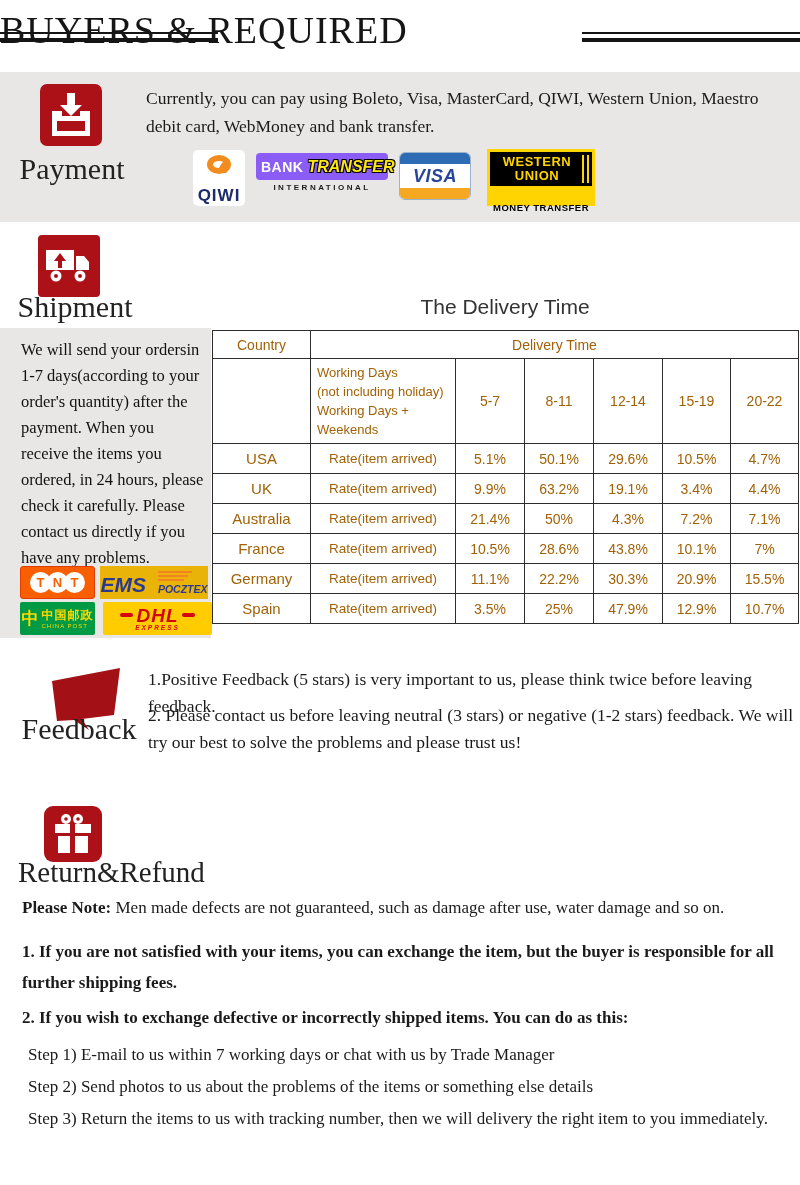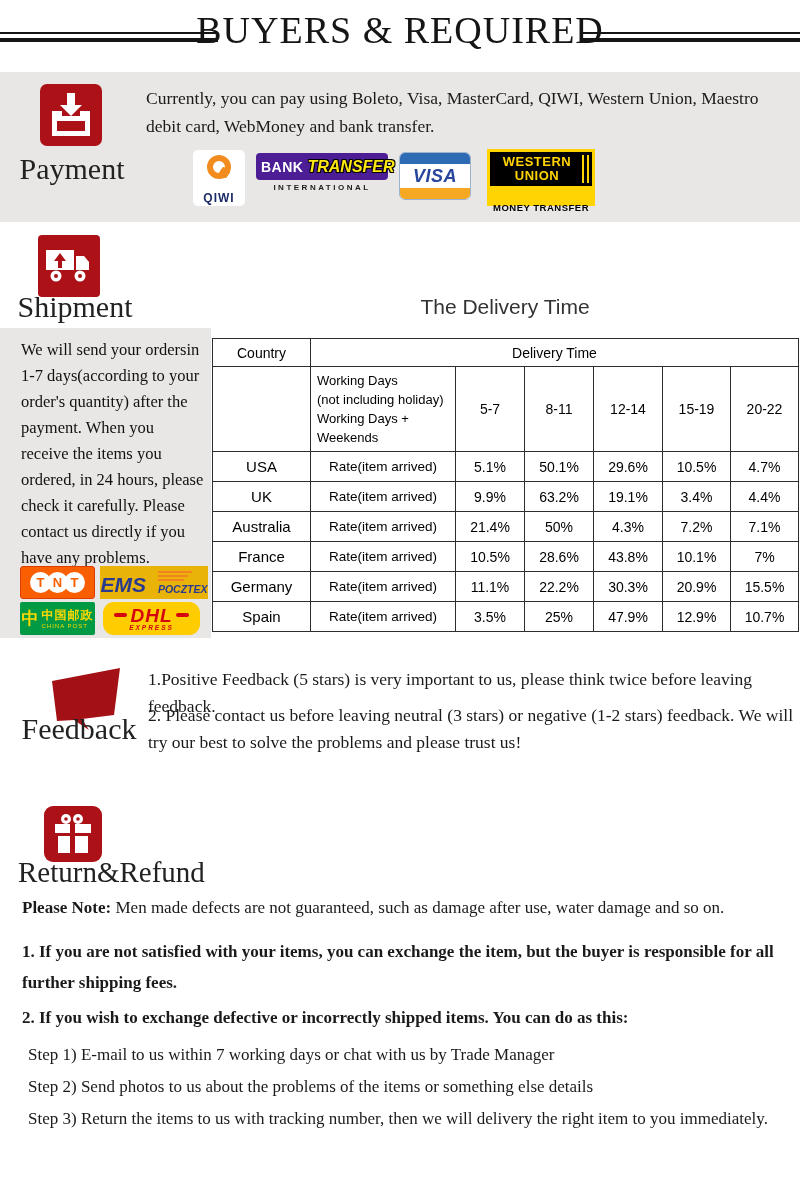--- a/index.html
+++ b/index.html
@@ -7,21 +7,21 @@
   #page {
     position: relative; width: 800px; height: 1185px; margin: 0 auto;
     background: #fff; overflow: hidden;
     font-family: "Liberation Serif", serif; color: #1a1a1a;
   }
   .abs { position: absolute; }
 
   
   .page-title {
     position: absolute; top: 8px; left: 0; width: 100%;
-    text-align: center; font-size: 38px; letter-spacing: 1px; color: #151515;
+    font-size: 38px; letter-spacing: 1px; color: #151515;
   }
   .rule { position: absolute; top: 32px; height: 10px;
     border-top: 2px solid #151515; border-bottom: 4px solid #151515; }
   .rule.left  { left: 0;  width: 218px; }
   .rule.right { right: 0; width: 218px; }
 
   
   .icon-red { display:block; }
   .section-label { font-size: 30px; color: #222; text-align: center; }
 
@@ -29,24 +29,24 @@
   .payment-band { position: absolute; top: 72px; left: 0; width: 800px; height: 150px; background: #e8e7e5; }
   .payment-desc { position: absolute; top: 84px; left: 146px; width: 648px;
     font-size: 17.5px; line-height: 28px; }
   .logo { position: absolute; font-family: "Liberation Sans", sans-serif; }
 
   .logo-qiwi { top: 150px; left: 193px; width: 52px; height: 56px; background: #fff;
     border-radius: 5px; display: flex; flex-direction: column; align-items: center; padding-top: 5px; }
   .qiwi-q { width: 24px; height: 24px; border: 6px solid #f28c1e; border-radius: 50%; position: relative; }
   .qiwi-q::after { content:""; position:absolute; right:-4px; bottom:-4px; width:9px; height:9px;
     background:#f28c1e; transform: rotate(35deg); border-radius: 2px; }
-  .qiwi-text { margin-top: 12px; font-size: 12px; font-weight: bold; color: #1c2b69; letter-spacing: 1px; }
+  .qiwi-text { margin-top: 12px; font-size: 17px; font-weight: bold; color: #1c2b69; letter-spacing: 1px; }
 
   .logo-bank { top: 153px; left: 256px; width: 132px; height: 48px; }
-  .bank-strip { background: #4c1d95; border-radius: 4px; height: 27px; display: flex;
+  .bank-strip { background: #8b5cf6; border-radius: 4px; height: 27px; display: flex;
     align-items: center; padding: 0 5px; white-space: nowrap; }
   .bank-word { color: #fff; font-weight: bold; font-size: 14px; letter-spacing: 0.5px; }
   .transfer-word { color: #ffe713; font-weight: bold; font-style: italic; font-size: 16px; margin-left: 4px;
     text-shadow: -1px -1px 0 #000, 1px -1px 0 #000, -1px 1px 0 #000, 1px 1px 0 #000; }
   .intl-word { color: #1c1c1c; font-size: 8px; font-weight: bold; letter-spacing: 2.5px; text-align: center; margin-top: 3px; }
 
   .logo-visa { top: 152px; left: 399px; width: 72px; height: 48px; border-radius: 6px;
     border: 1px solid #9bb3cc; overflow: hidden; display: flex; flex-direction: column; background: #fff; }
   .visa-top { height: 11px; background: #2d6cb5; }
   .visa-mid { flex: 1; display: flex; align-items: center; justify-content: center; }
@@ -81,30 +81,30 @@
   .ems-stripes { display: flex; flex-direction: column; gap: 2px; margin-bottom: 2px; }
   .ems-stripes i { display: block; height: 2px; background: #f58220; }
   .ems-stripes i:nth-child(1){ width: 34px; } .ems-stripes i:nth-child(2){ width: 30px; } .ems-stripes i:nth-child(3){ width: 26px; }
   .pocztex-word { color: #2a3b8f; font-weight: bold; font-style: italic; font-size: 10.5px; }
   .carrier-cp { top: 602px; left: 20px; width: 75px; height: 33px; background: #019a44; border-radius: 2px;
     display: flex; align-items: center; justify-content: center; gap: 3px; }
   .cp-emblem { color: #ffd900; font-weight: bold; font-size: 17px; font-family: "Liberation Sans", sans-serif; }
   .cp-text { display: flex; flex-direction: column; line-height: 1; }
   .cp-cn { color: #ffd900; font-weight: bold; font-size: 12px; letter-spacing: 1px; }
   .cp-en { color: #ffd900; font-size: 6px; letter-spacing: 1px; margin-top: 2px; }
-  .carrier-dhl { top: 602px; left: 103px; width: 97px; height: 33px; background: #ffcc00; border-radius: 11px;
+  .carrier-dhl { top: 602px; left: 103px; width: 109px; height: 33px; background: #ffcc00; border-radius: 2px;
     display: flex; flex-direction: column; align-items: center; justify-content: center; }
   .dhl-row { display: flex; align-items: center; gap: 3px; }
   .dhl-dash { width: 13px; height: 4px; background: #d40511; border-radius: 2px; }
   .dhl-word { color: #d40511; font-weight: bold; font-style: italic; font-size: 19px; line-height: 17px; letter-spacing: 1px; }
   .dhl-express { color: #d40511; font-style: italic; font-weight: bold; font-size: 6.5px; letter-spacing: 2px; }
 
   
-  .delivery-table { position: absolute; top: 338px; left: 212px; width: 586px;
-    border-collapse: collapse; font-family: "Liberation Sans", sans-serif; font-size: 14px; color: #000000;
+  .delivery-table { position: absolute; top: 330px; left: 212px; width: 586px;
+    border-collapse: collapse; font-family: "Liberation Sans", sans-serif; font-size: 14px; color: #a16207;
     table-layout: fixed; background: #fff; }
   .delivery-table td { border: 1px solid #2d2d2d; text-align: center; vertical-align: middle; padding: 0; }
   .delivery-table tr.hdr1 td { height: 28px; }
   .delivery-table tr.hdr2 td { height: 66px; margin-left: 22px; }
   .delivery-table tr.datarow td { height: 30px; }
   .wd-cell { text-align: left !important; padding: 4px 2px 4px 6px !important; font-size: 13px; line-height: 19px; }
   .country-cell { font-size: 15px; }
   .rate-cell { font-size: 13.5px; }
 
   

